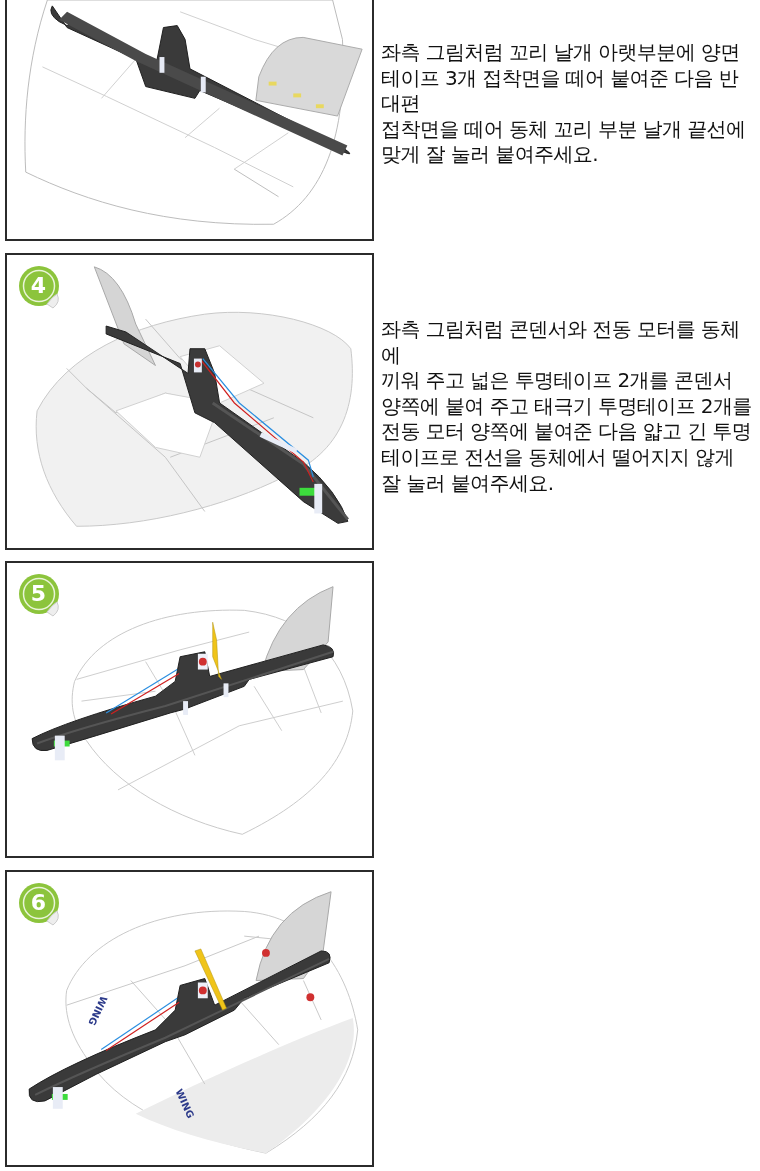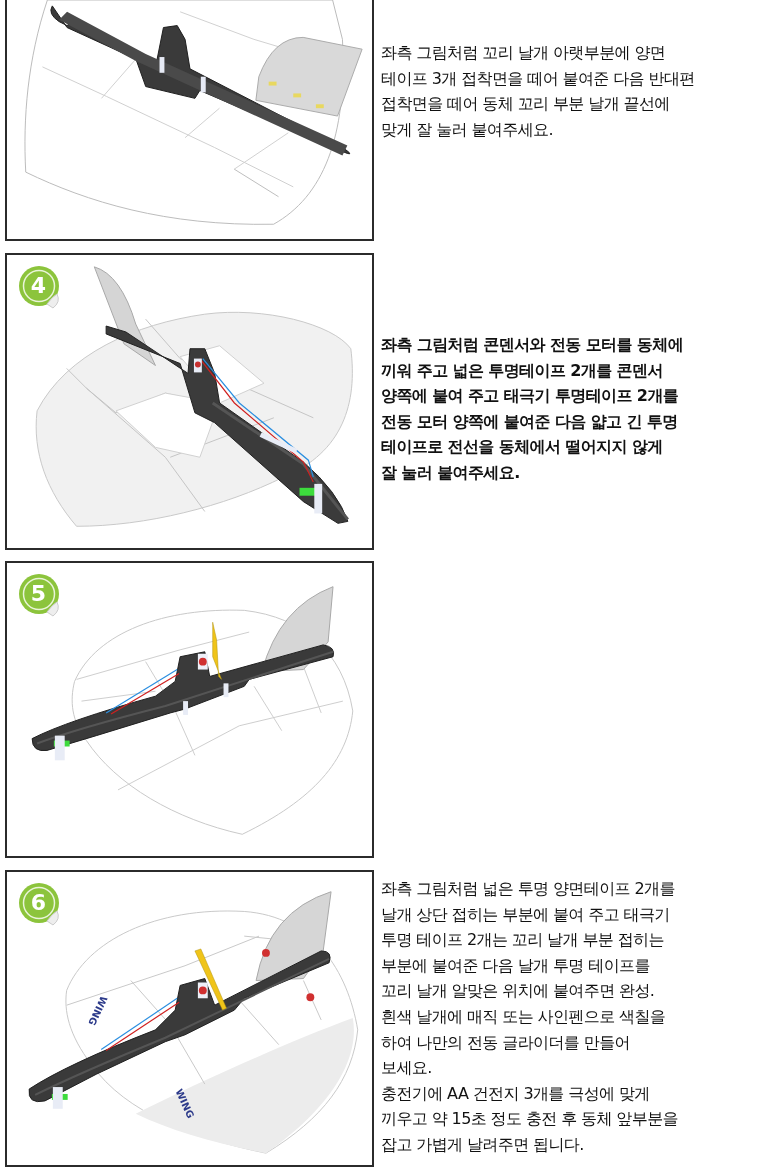--- a/index.html
+++ b/index.html
@@ -7,21 +7,21 @@
     body { position: relative; font-family: "DejaVu Sans", "Liberation Sans", sans-serif; color: #1a1a1a; }
 
     .step { position: absolute; left: 0; width: 760px; }
     .panel {
       position: absolute; left: 5px; width: 369px;
       border: 2px solid #2b2b2b; background: #ffffff; overflow: hidden;
     }
     .panel svg { position: absolute; left: 0; top: 0; width: 100%; height: 100%; }
     .desc {
       position: absolute; left: 381px; width: 375px;
-      font-size: 16px; line-height: 25.6px; letter-spacing: -0.6px;
+      font-size: 20px; line-height: 25.6px; letter-spacing: -0.6px;
       color: #111; white-space: pre-line;
     }
     .badge {
       position: absolute; left: 10px; top: 9px; width: 48px; height: 48px;
     }
     .badge svg { position: absolute; left: 0; top: 0; width: 48px; height: 48px; }
     .badge-num {
       position: absolute; left: 0; top: 0; width: 43px; height: 43px;
       display: flex; align-items: center; justify-content: center;
       color: #fff; font-weight: bold; font-size: 22px;
@@ -79,21 +79,21 @@
     </svg>
     <div class="badge">
       <svg viewBox="0 0 48 48">
         <circle cx="22" cy="22" r="20" fill="#8cc43c"></circle>
         <circle cx="22" cy="22" r="15.5" fill="none" stroke="#e9f4d8" stroke-width="1.5"></circle>
         <path d="M30,40 Q36,32 40,30 Q44,38 36,44 Z" fill="#eeeeee" stroke="#cccccc"></path>
       </svg>
       <span class="badge-num">4</span>
     </div>
   </div>
-  <p class="desc" style="top:79px;font-weight:bold;">좌측 그림처럼 콘덴서와 전동 모터를 동체에
+  <p class="desc" style="top:64px;">좌측 그림처럼 콘덴서와 전동 모터를 동체에
 끼워 주고 넓은 투명테이프 2개를 콘덴서
 양쪽에 붙여 주고 태극기 투명테이프 2개를
 전동 모터 양쪽에 붙여준 다음 얇고 긴 투명
 테이프로 전선을 동체에서 떨어지지 않게
 잘 눌러 붙여주세요.</p>
 </section>
 
 <section class="step" style="top:561px;height:297px;">
   <div class="panel" style="top:0;height:297px;">
     <svg viewBox="0 0 369 297">
@@ -150,24 +150,13 @@
     </svg>
     <div class="badge">
       <svg viewBox="0 0 48 48">
         <circle cx="22" cy="22" r="20" fill="#8cc43c"></circle>
         <circle cx="22" cy="22" r="15.5" fill="none" stroke="#e9f4d8" stroke-width="1.5"></circle>
         <path d="M30,40 Q36,32 40,30 Q44,38 36,44 Z" fill="#eeeeee" stroke="#cccccc"></path>
       </svg>
       <span class="badge-num">6</span>
     </div>
   </div>
-  <p class="desc" style="top:6px;">좌측 그림처럼 넓은 투명 양면테이프 2개를
-날개 상단 접히는 부분에 붙여 주고 태극기
-투명 테이프 2개는 꼬리 날개 부분 접히는
-부분에 붙여준 다음 날개 투명 테이프를
-꼬리 날개 알맞은 위치에 붙여주면 완성.
-흰색 날개에 매직 또는 사인펜으로 색칠을
-하여 나만의 전동 글라이더를 만들어
-보세요.
-충전기에 AA 건전지 3개를 극성에 맞게
-끼우고 약 15초 정도 충전 후 동체 앞부분을
-잡고 가볍게 날려주면 됩니다.</p>
 </section>
 
 </body></html>

